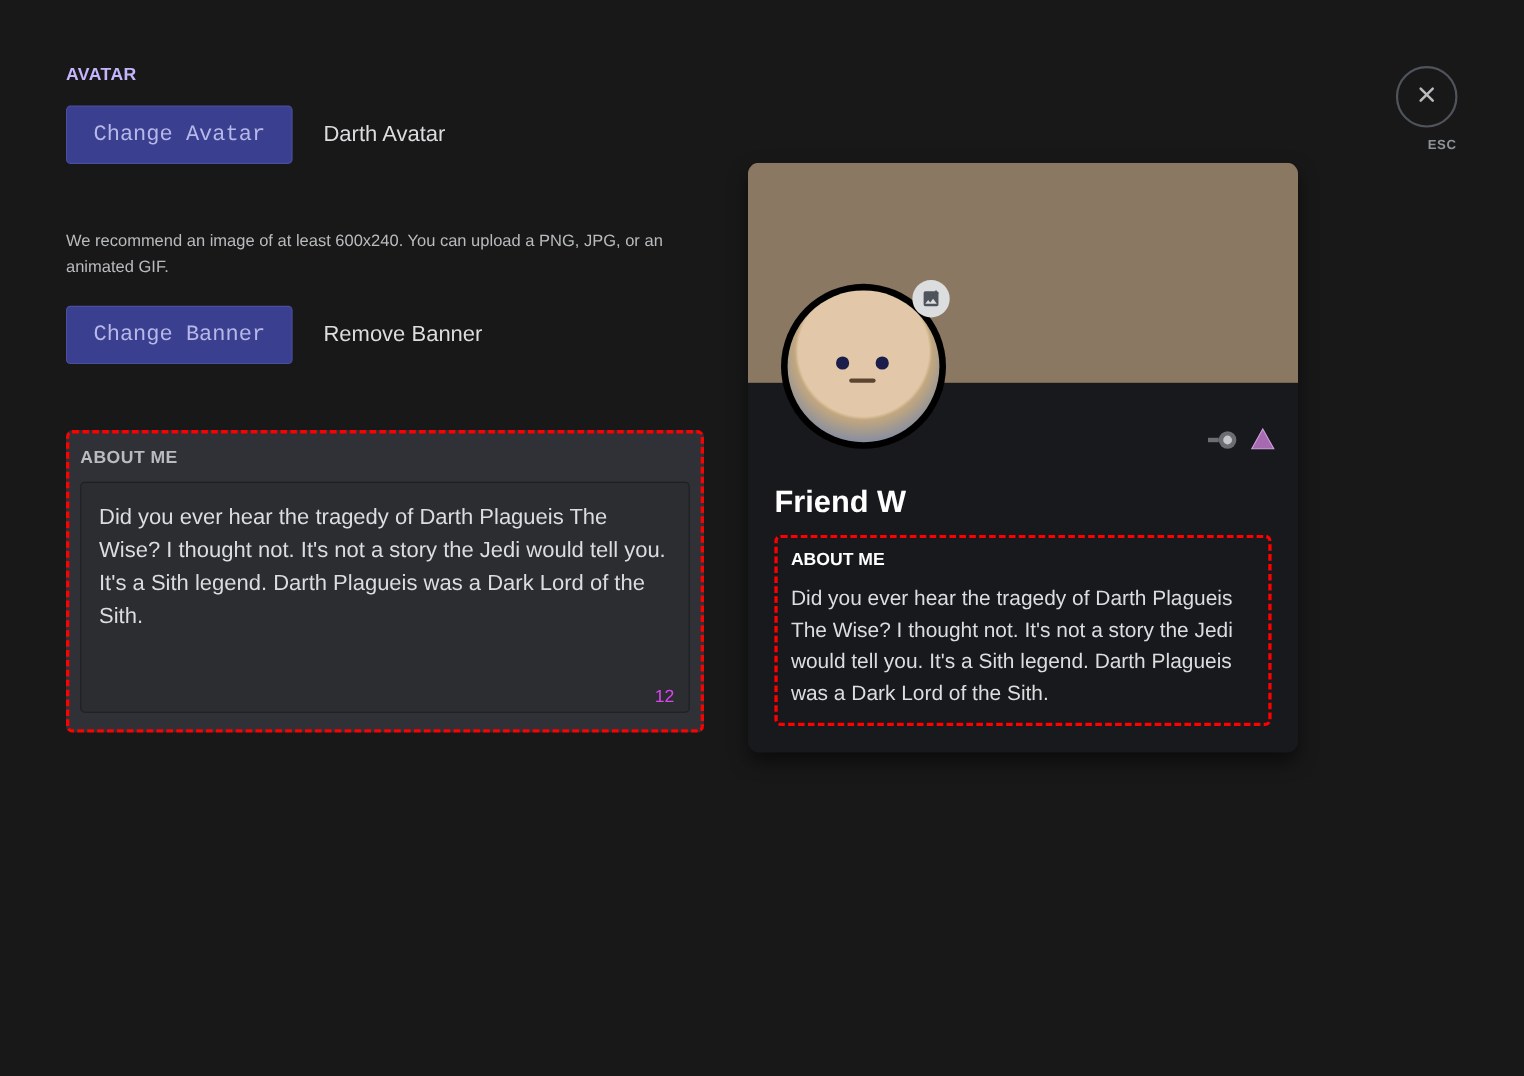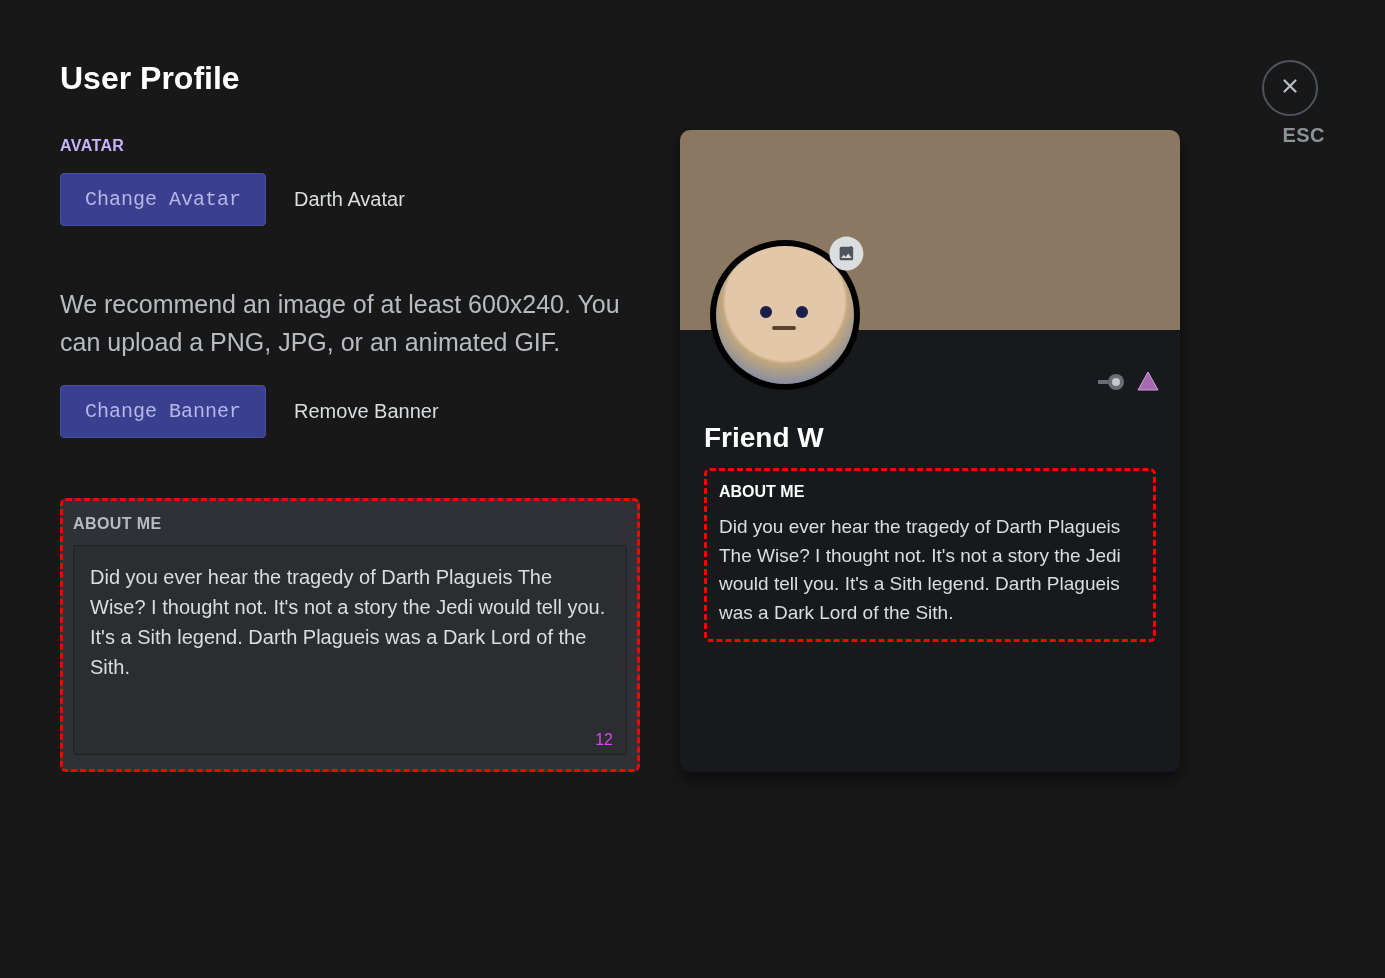--- a/index.html
+++ b/index.html
@@ -49,21 +49,21 @@
   }
   .btn-link {
     background: transparent;
     border: none;
     color: #dcddde;
     font-size: 20px;
     font-weight: 500;
     cursor: pointer;
   }
   .help-text {
-    font-size: 25px;
+    font-size: 15px;
     color: #b9bbbe;
     line-height: 1.5;
     margin: 18px 0 24px 0;
   }
   .highlight-box {
     border: 3px dashed #ff0000;
     border-radius: 6px;
     padding: 14px 10px 10px 10px;
     background: #2f3136;
   }
@@ -96,21 +96,21 @@
     font-size: 16px;
     color: #d946ef;
   }
   
   .preview-card {
     width: 500px;
     background: #18191c;
     border-radius: 10px;
     overflow: hidden;
     box-shadow: 0 8px 16px rgba(0,0,0,0.5);
-    margin-top: 70px;
+    margin-top: 88px;
   }
   .banner {
     height: 200px;
     background: #8b7862;
     position: relative;
   }
   .avatar-wrap {
     position: absolute;
     left: 30px;
     bottom: -60px;
@@ -212,33 +212,32 @@
     height: 56px;
     border-radius: 50%;
     border: 2px solid #4f545c;
     display: flex;
     align-items: center;
     justify-content: center;
     cursor: pointer;
     color: #b9bbbe;
   }
   .close-label {
-    font-size: 20px;
+    font-size: 12px;
     font-weight: 600;
     color: #8e9297;
     letter-spacing: 0.5px;
     padding-left: 28px;
   }
 </style>
 </head>
 <body>
 
 <div class="settings-pane">
   <div class="left-col">
-    <h1 class="page-title">User Profile</h1>
 
     <div class="section-label">AVATAR</div>
     <div class="btn-row">
       <button class="btn-primary">Change Avatar</button>
       <button class="btn-link">Darth Avatar</button>
     </div>
 
     <p class="help-text">We recommend an image of at least 600x240. You can upload a PNG, JPG, or an animated GIF.</p>
     <div class="btn-row">
       <button class="btn-primary">Change Banner</button>

